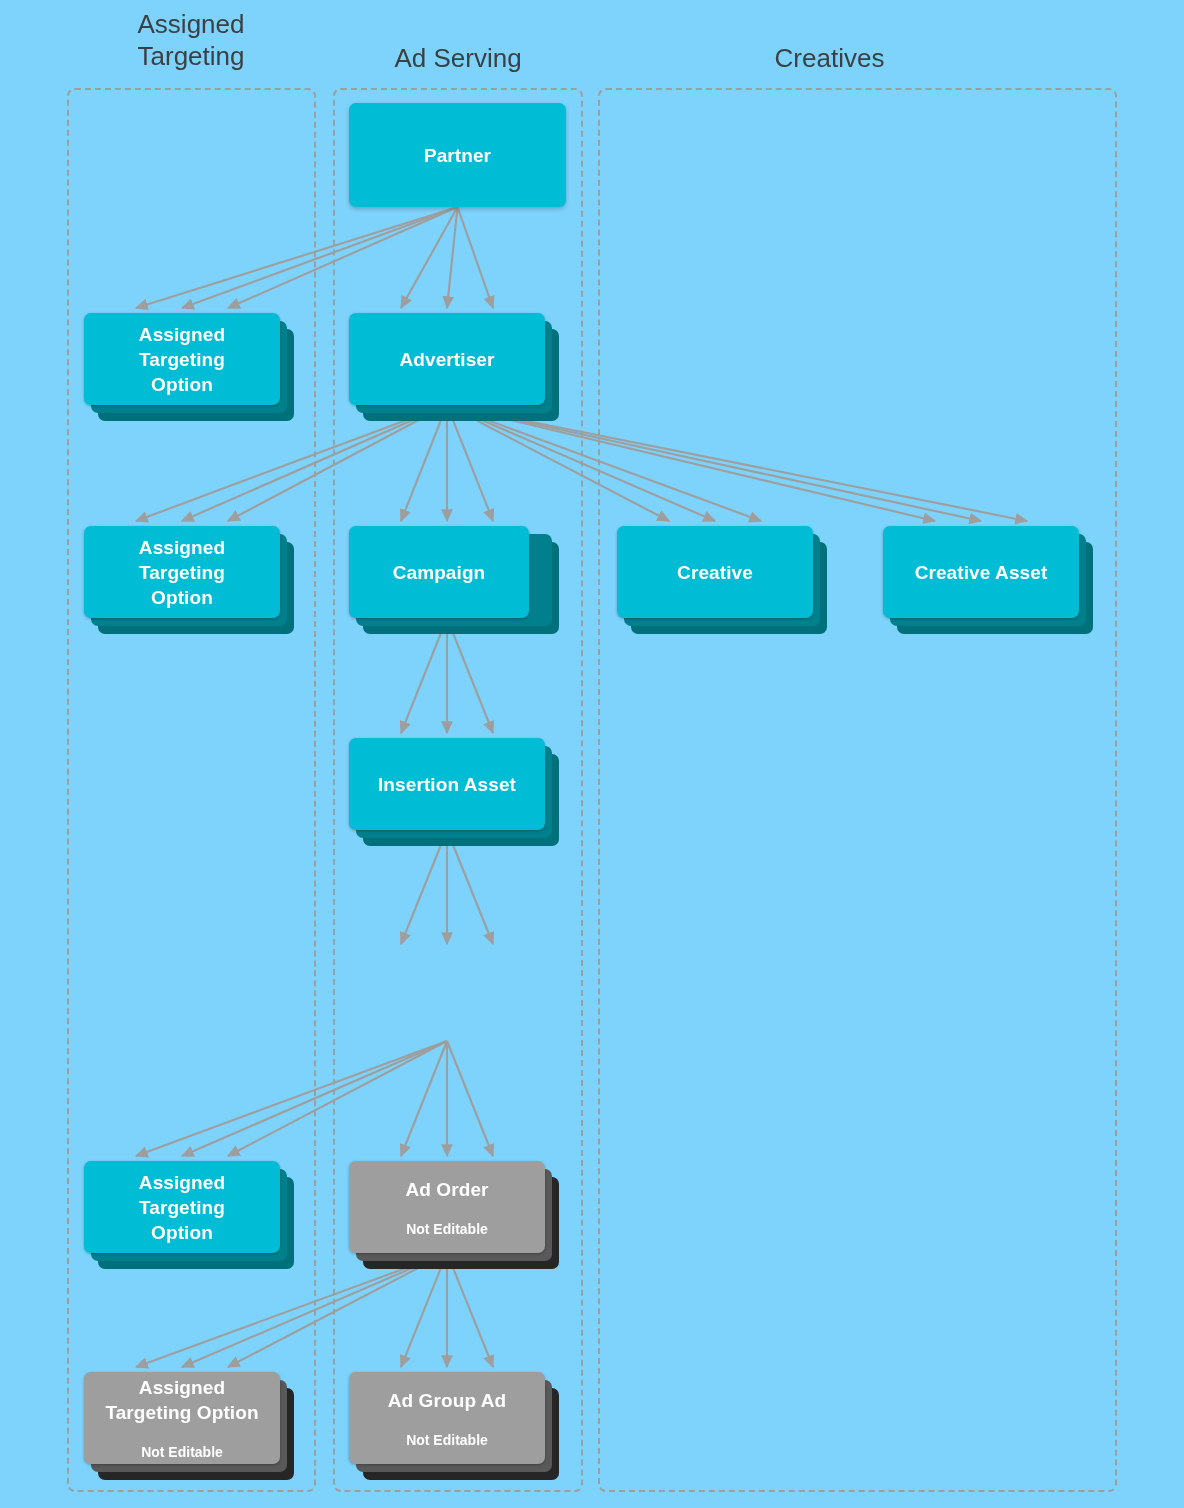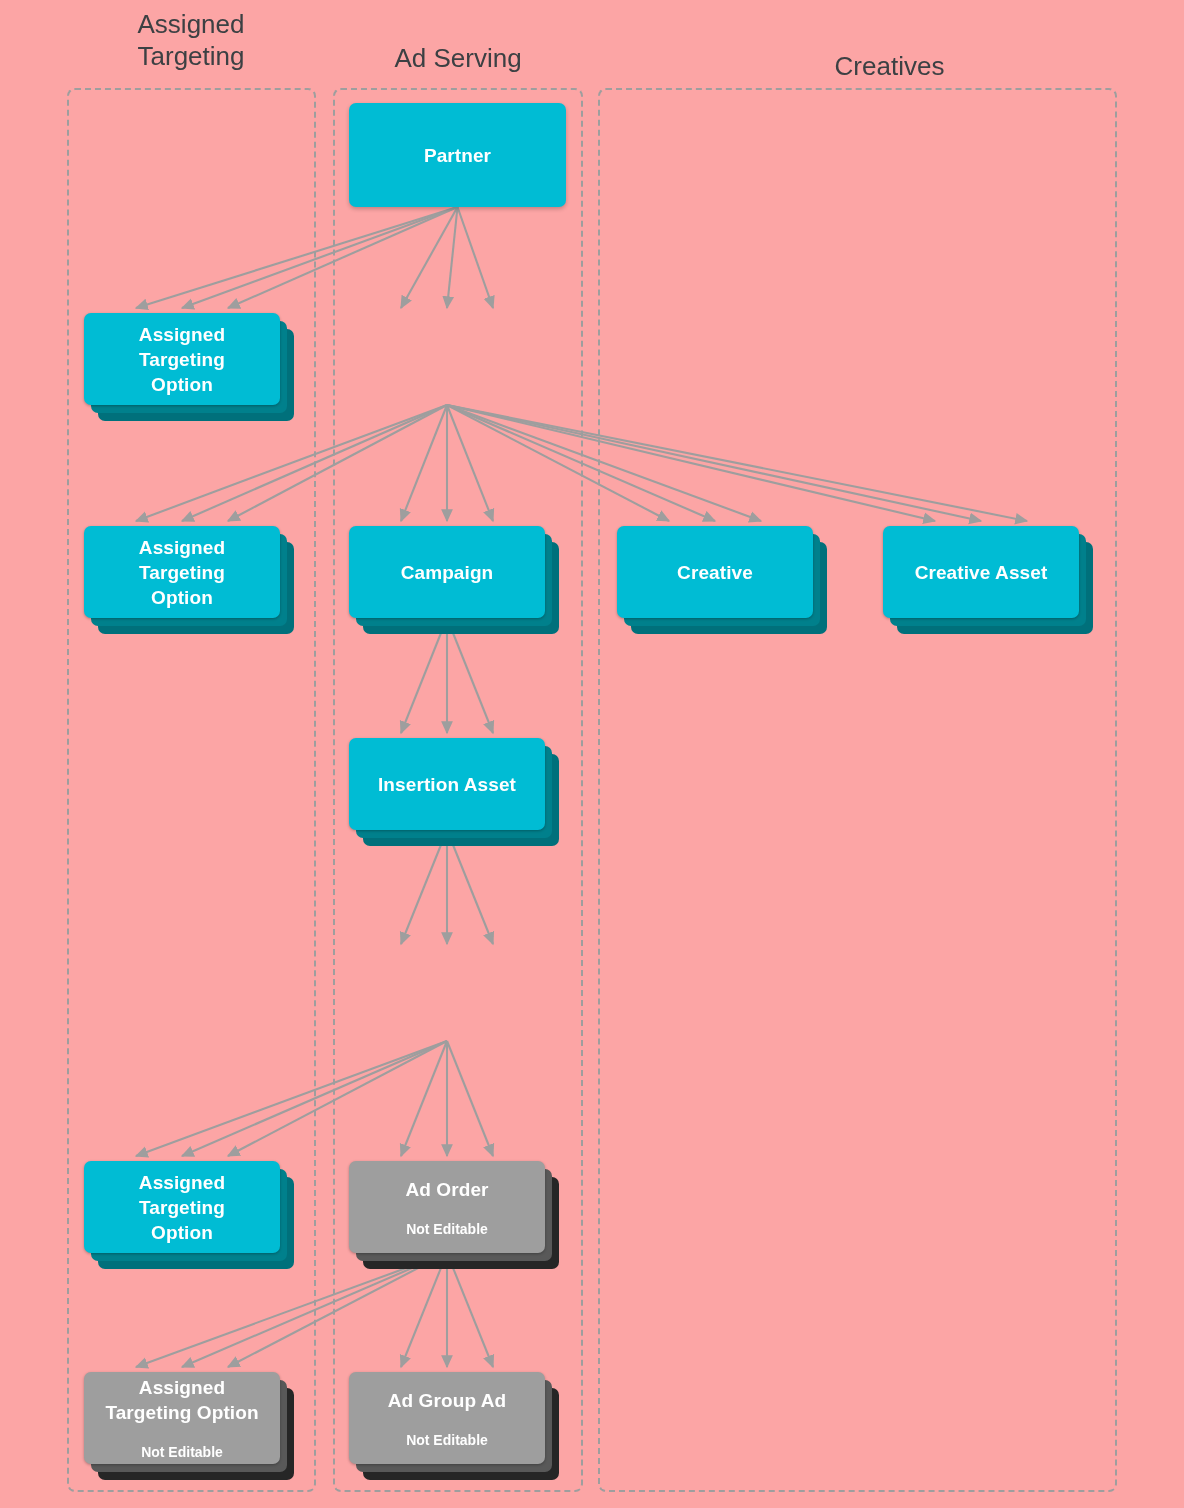--- a/index.html
+++ b/index.html
@@ -6,21 +6,21 @@
   html, body {
     margin: 0; padding: 0;
     background: #ffffff;
     font-family: "Liberation Sans", sans-serif;
   }
   #canvas {
     position: relative;
     width: 1184px;
     height: 1508px;
     overflow: hidden;
-    background: #fca5a5;
+    background: #7dd3fc;
   }
   
   .col-header {
     position: absolute;
     text-align: center;
     color: #3c4043;
     font-size: 26px;
     line-height: 32px;
     font-weight: 400;
     font-family: "Liberation Sans", sans-serif;
@@ -87,21 +87,21 @@
   .node.single .layer.front { box-shadow: 0 2px 4px rgba(0,0,0,0.22); }
 </style>
 </head>
 <body>
 
 <div id="canvas">
 
   <div class="col-header" style="left:67px; top:8px; width:248px;">Assigned
 Targeting</div>
   <div class="col-header" style="left:333px; top:42px; width:250px;">Ad Serving</div>
-  <div class="col-header" style="left:630px; top:42px; width:519px;margin-top:8px;">Creatives</div>
+  <div class="col-header" style="left:570px; top:42px; width:519px;">Creatives</div>
 
   <div class="col-frame" style="left:67px; top:88px; width:249px; height:1404px;"></div>
   <div class="col-frame" style="left:333px; top:88px; width:250px; height:1404px;"></div>
   <div class="col-frame" style="left:598px; top:88px; width:519px; height:1404px;"></div>
 
   <svg id="arrows" viewBox="0 0 1184 1508" width="1184" height="1508">
     <defs>
       <marker id="ah" markerWidth="7" markerHeight="7" refX="5.6" refY="3.1" orient="auto" markerUnits="strokeWidth">
         <path d="M0,0.3 L6.2,3.1 L0,5.9 z" fill="#9e9e9e"></path>
       </marker>
@@ -155,35 +155,42 @@
   <div class="node cyan" style="left:84px; top:313px; width:196px; height:92px;">
     <div class="layer l3" style="left:14px; top:16px; width:196px; height:92px;"></div>
     <div class="layer l2" style="left:7px; top:8px; width:196px; height:92px;"></div>
     <div class="layer front" style="width:196px; height:92px;">
       <div class="title">Assigned
 Targeting
 Option</div>
     </div>
   </div>
 
+  <div class="node cyan" style="left:349px; top:313px; width:196px; height:92px;">
+    <div class="layer l3" style="left:14px; top:16px; width:196px; height:92px;"></div>
+    <div class="layer l2" style="left:7px; top:8px; width:196px; height:92px;"></div>
+    <div class="layer front" style="width:196px; height:92px;">
+      <div class="title">Advertiser</div>
+    </div>
+  </div>
 
   <div class="node cyan" style="left:84px; top:526px; width:196px; height:92px;">
     <div class="layer l3" style="left:14px; top:16px; width:196px; height:92px;"></div>
     <div class="layer l2" style="left:7px; top:8px; width:196px; height:92px;"></div>
     <div class="layer front" style="width:196px; height:92px;">
       <div class="title">Assigned
 Targeting
 Option</div>
     </div>
   </div>
 
   <div class="node cyan" style="left:349px; top:526px; width:196px; height:92px;">
     <div class="layer l3" style="left:14px; top:16px; width:196px; height:92px;"></div>
     <div class="layer l2" style="left:7px; top:8px; width:196px; height:92px;"></div>
-    <div class="layer front" style="width:196px; height:92px;">
+    <div class="layer front" style="width:180px; height:92px;">
       <div class="title">Campaign</div>
     </div>
   </div>
 
   <div class="node cyan" style="left:617px; top:526px; width:196px; height:92px;">
     <div class="layer l3" style="left:14px; top:16px; width:196px; height:92px;"></div>
     <div class="layer l2" style="left:7px; top:8px; width:196px; height:92px;"></div>
     <div class="layer front" style="width:196px; height:92px;">
       <div class="title">Creative</div>
     </div>

